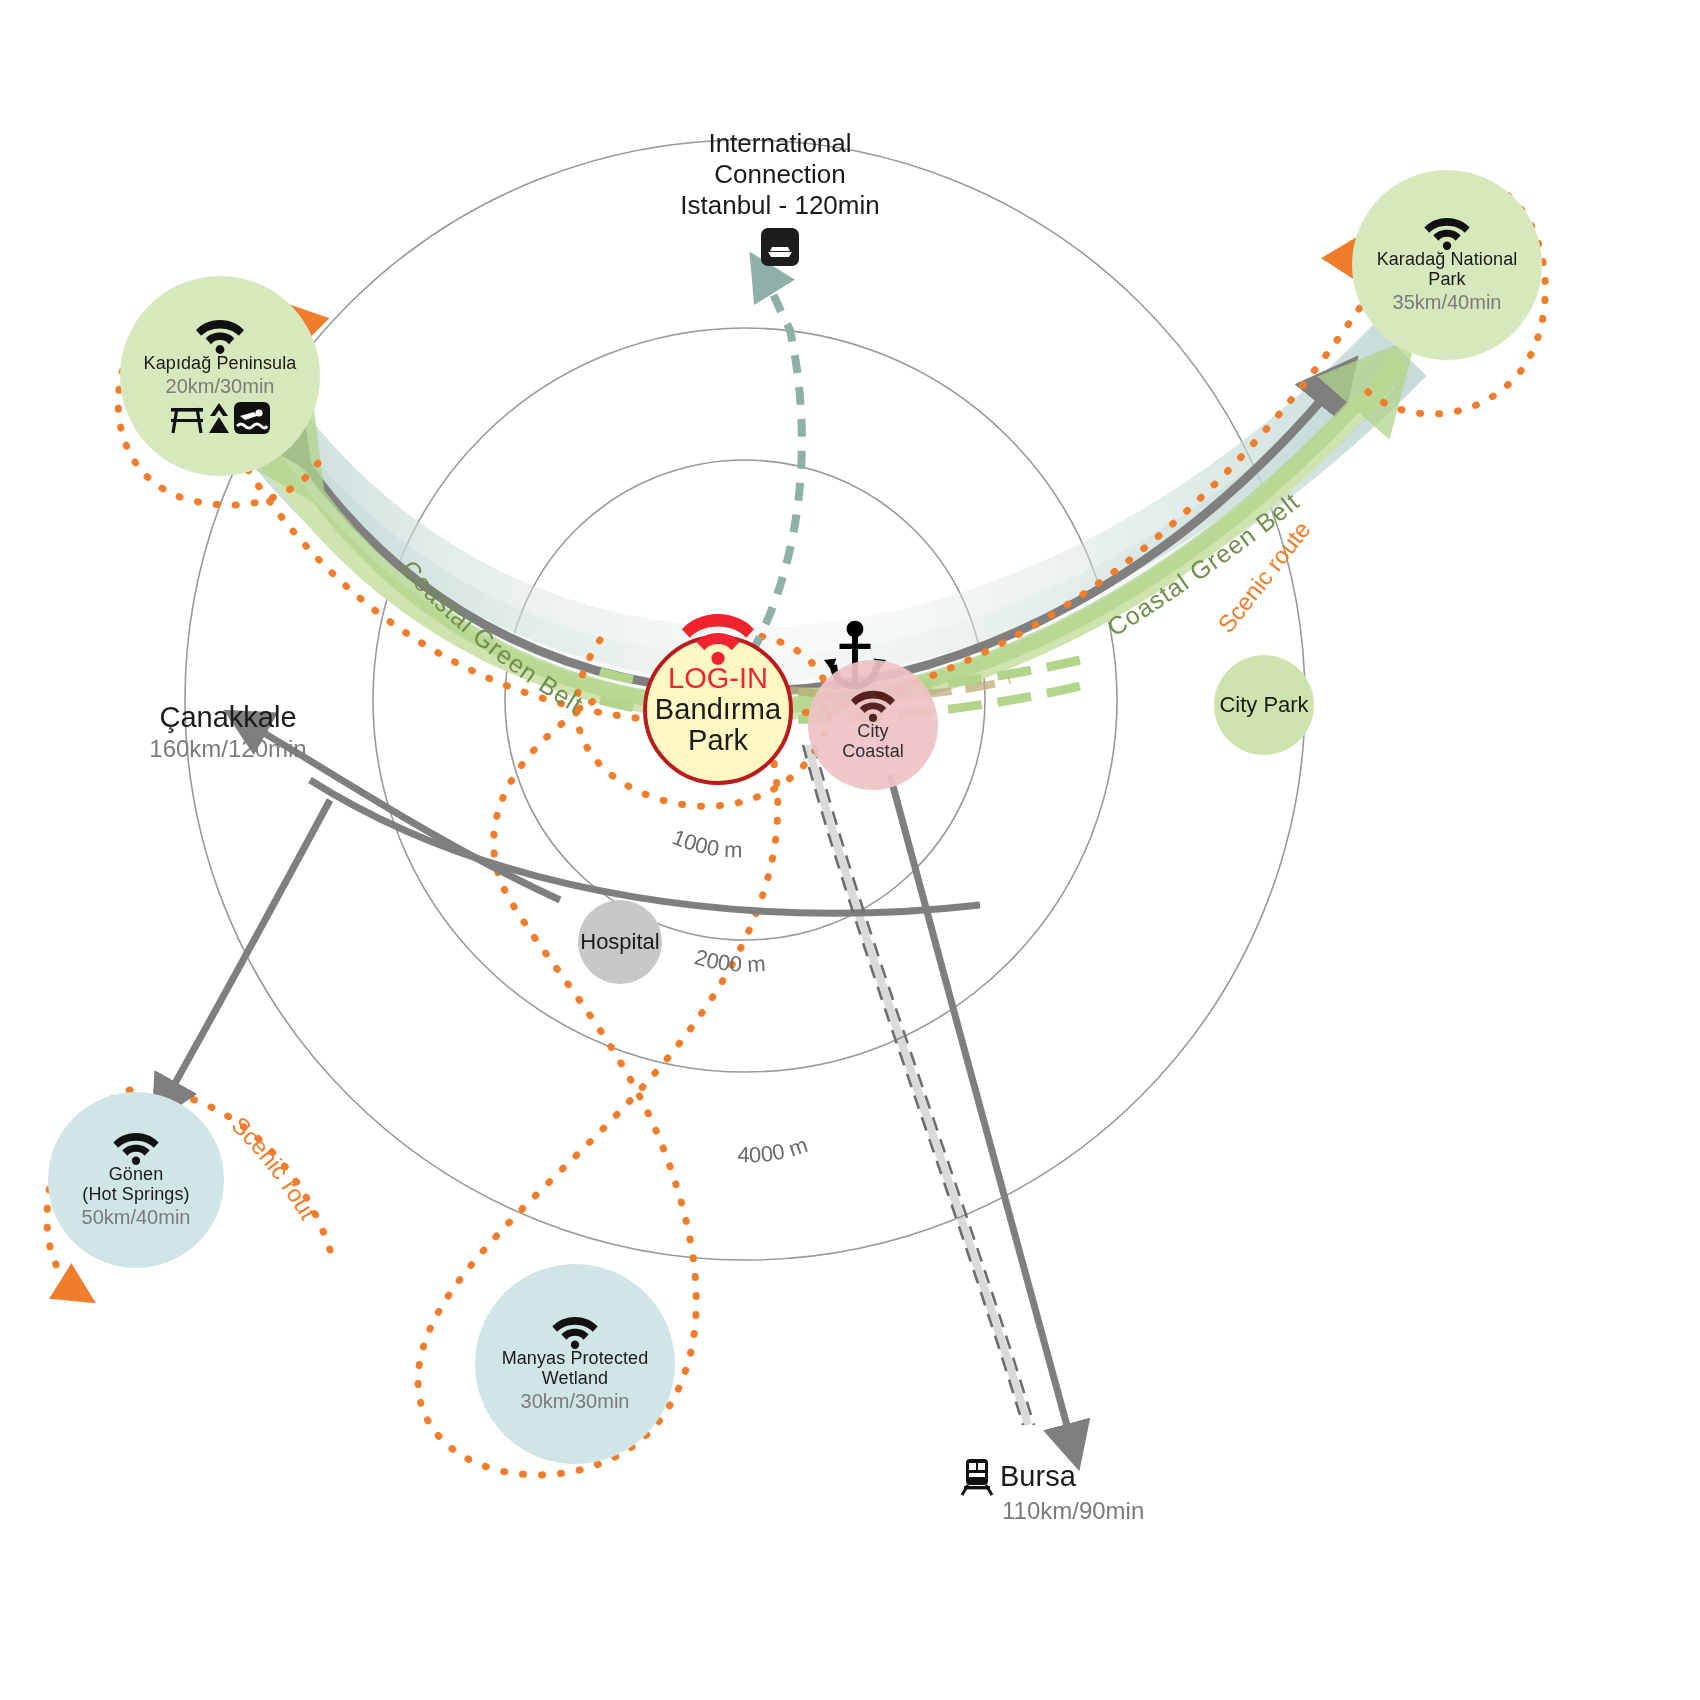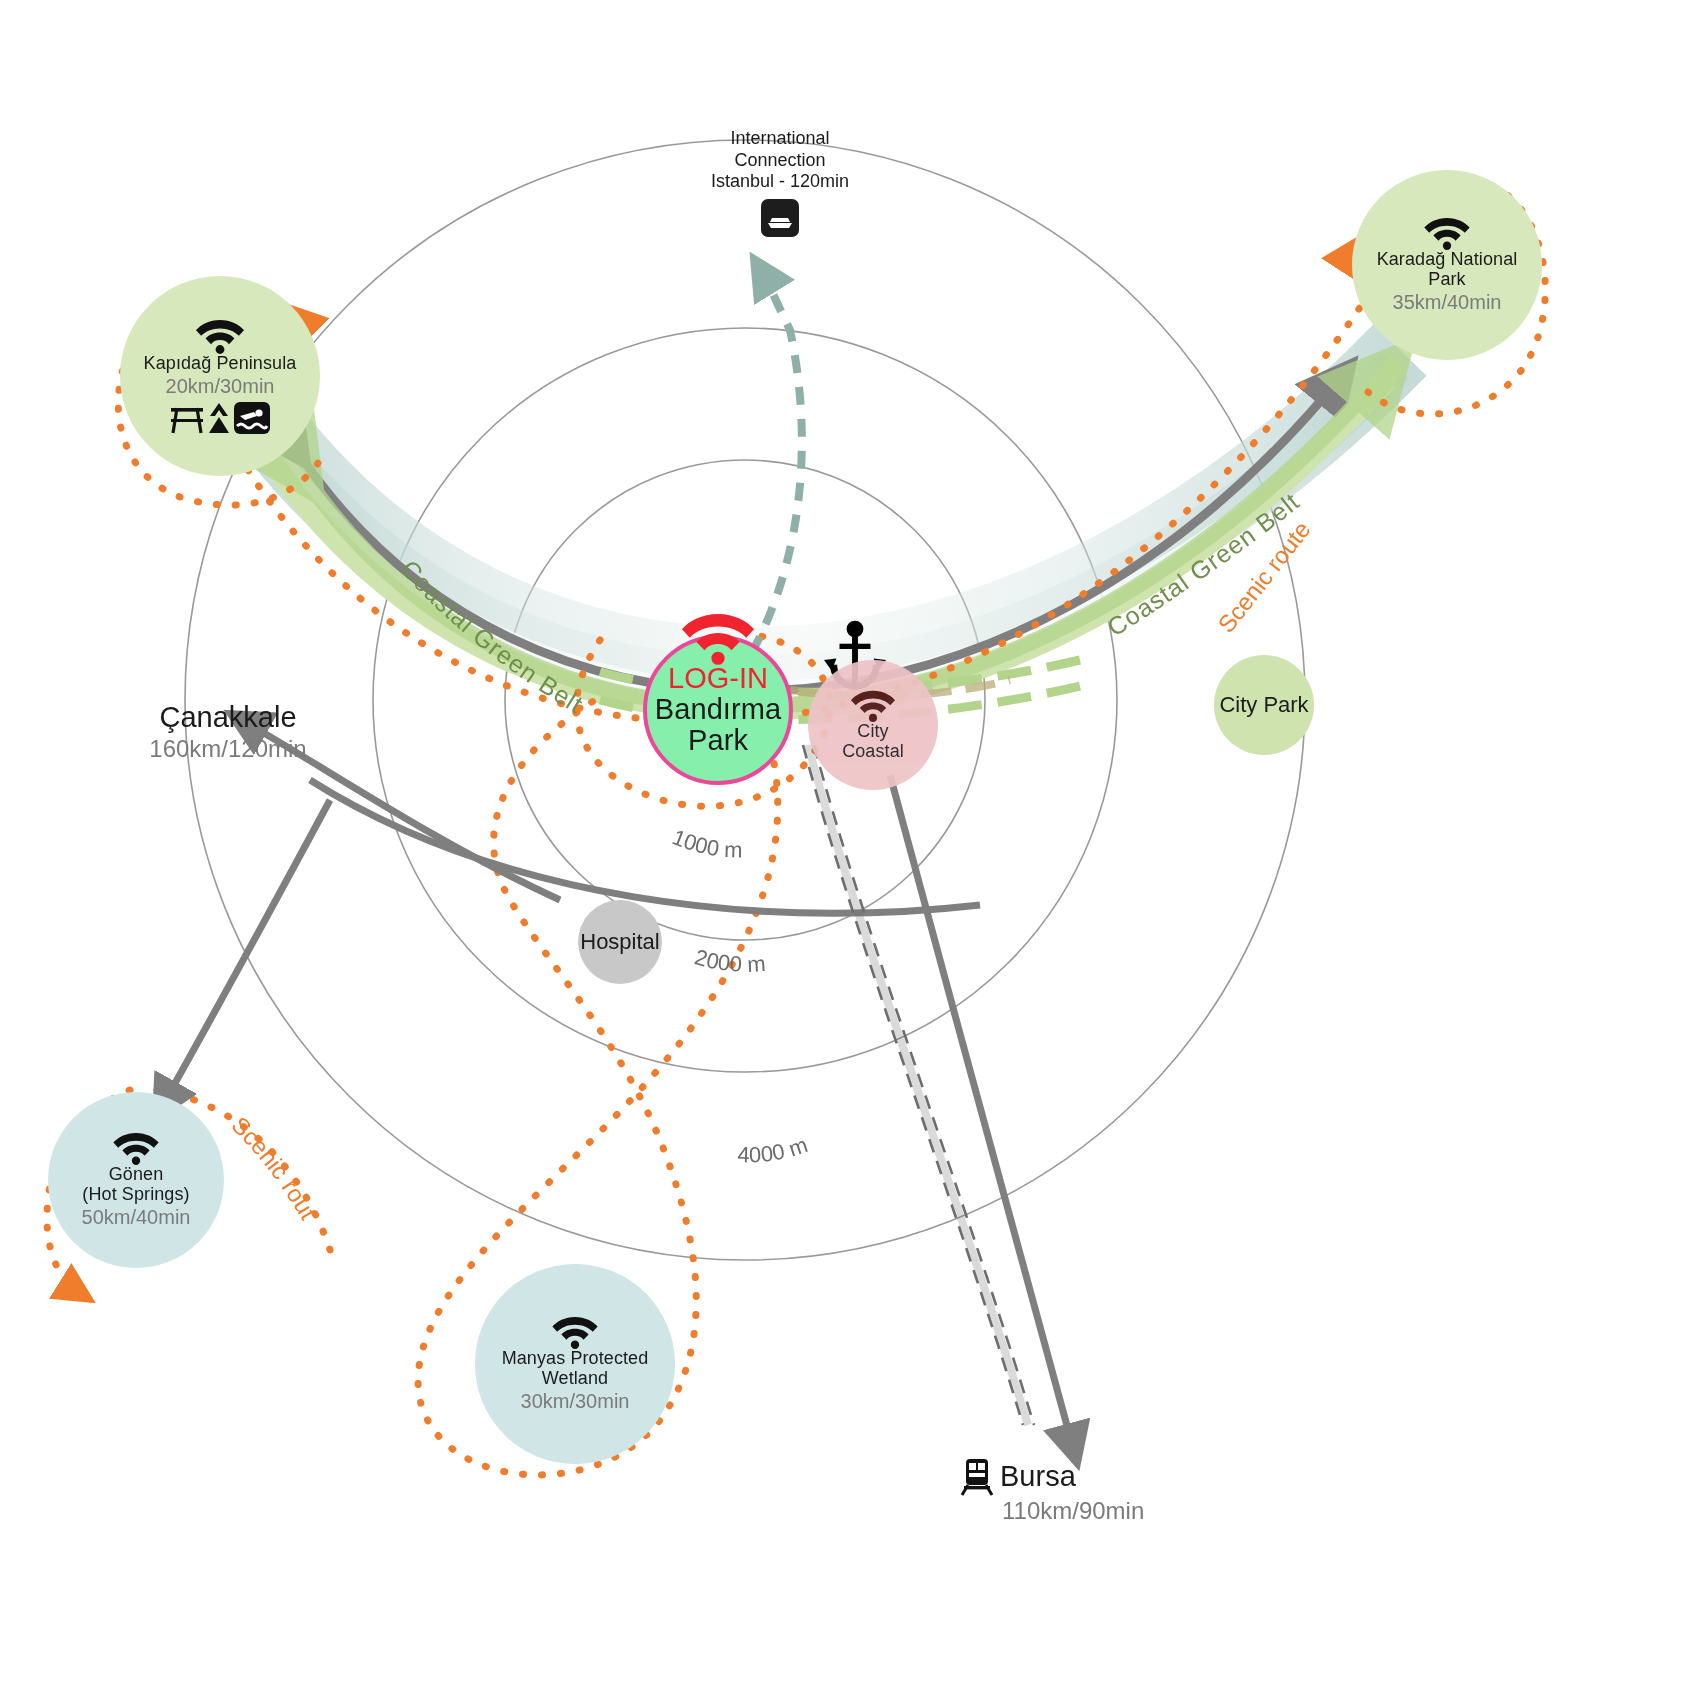--- a/index.html
+++ b/index.html
@@ -15,25 +15,25 @@
 
   .green-soft{background:#d7e8bd;}
   .blue-soft{background:#cfe5e6;}
   .grey-soft{background:#c8c8c8;}
   .pink-soft{background:#eec3c6;}
   .citypark{background:#cfe3ae;margin-left:44px;}
 
   .wifi{display:block;}
   .label{position:absolute;text-align:center;color:#1b1b1b;}
 
-  #bandirma{border:4px solid #ec4899;background:#86efac;}
+  #bandirma{border:4px solid #b91c1c;background:#fef9c3;}
   #bandirma .login{color:#f0232e;font-size:29px;line-height:1.05;}
   #bandirma .nm{font-size:29px;}
 
-  .cap{font-size:18px;color:#1b1b1b;line-height:1.2;}
+  .cap{font-size:26px;color:#1b1b1b;line-height:1.2;}
   .capsub{font-size:24px;color:#7b7b7b;line-height:1.2;}
 
   .icoRow{display:flex;align-items:center;justify-content:center;gap:2px;margin-top:4px;}
 </style>
 </head>
 <body>
 
 <div id="stage">
 
   <svg class="layer" viewBox="0 0 1700 1700">

